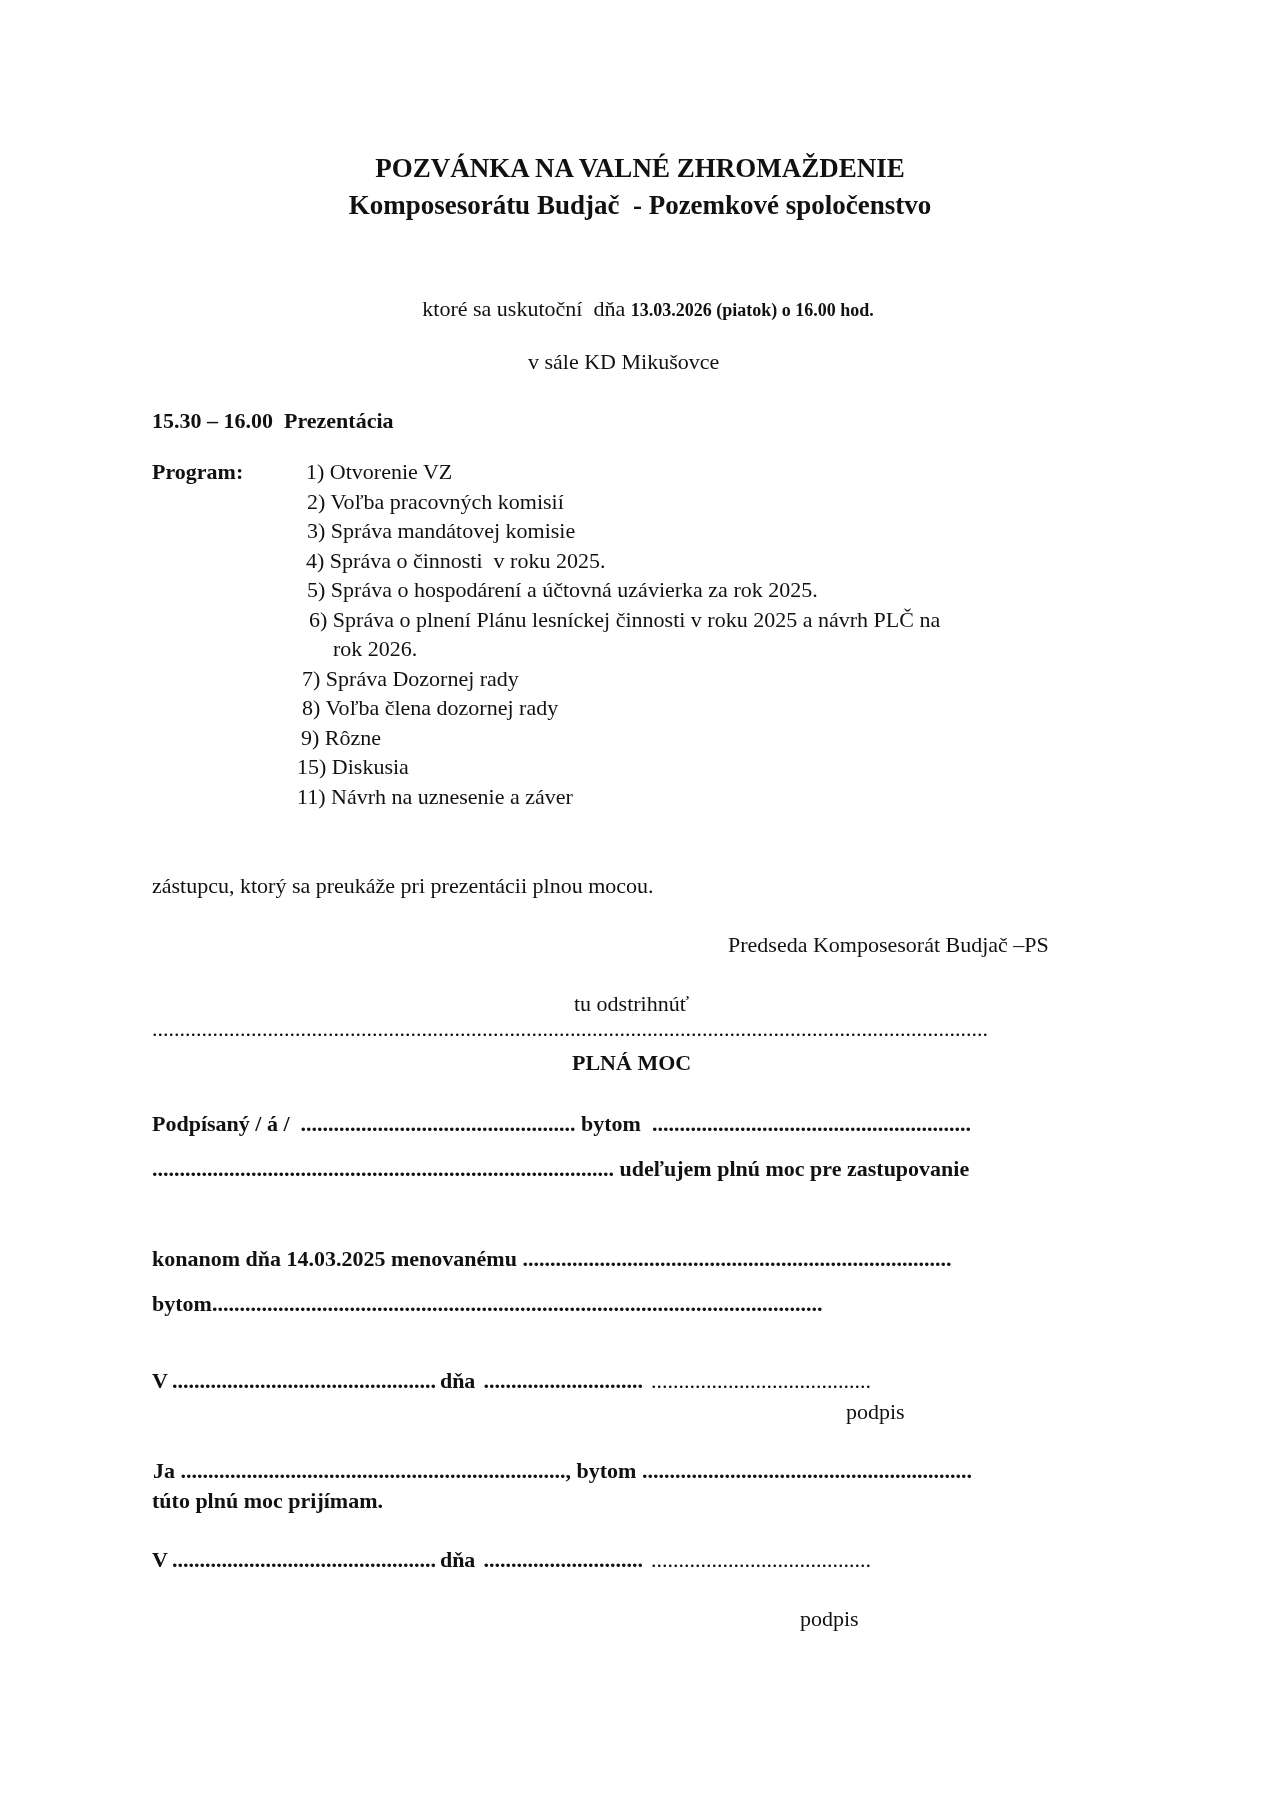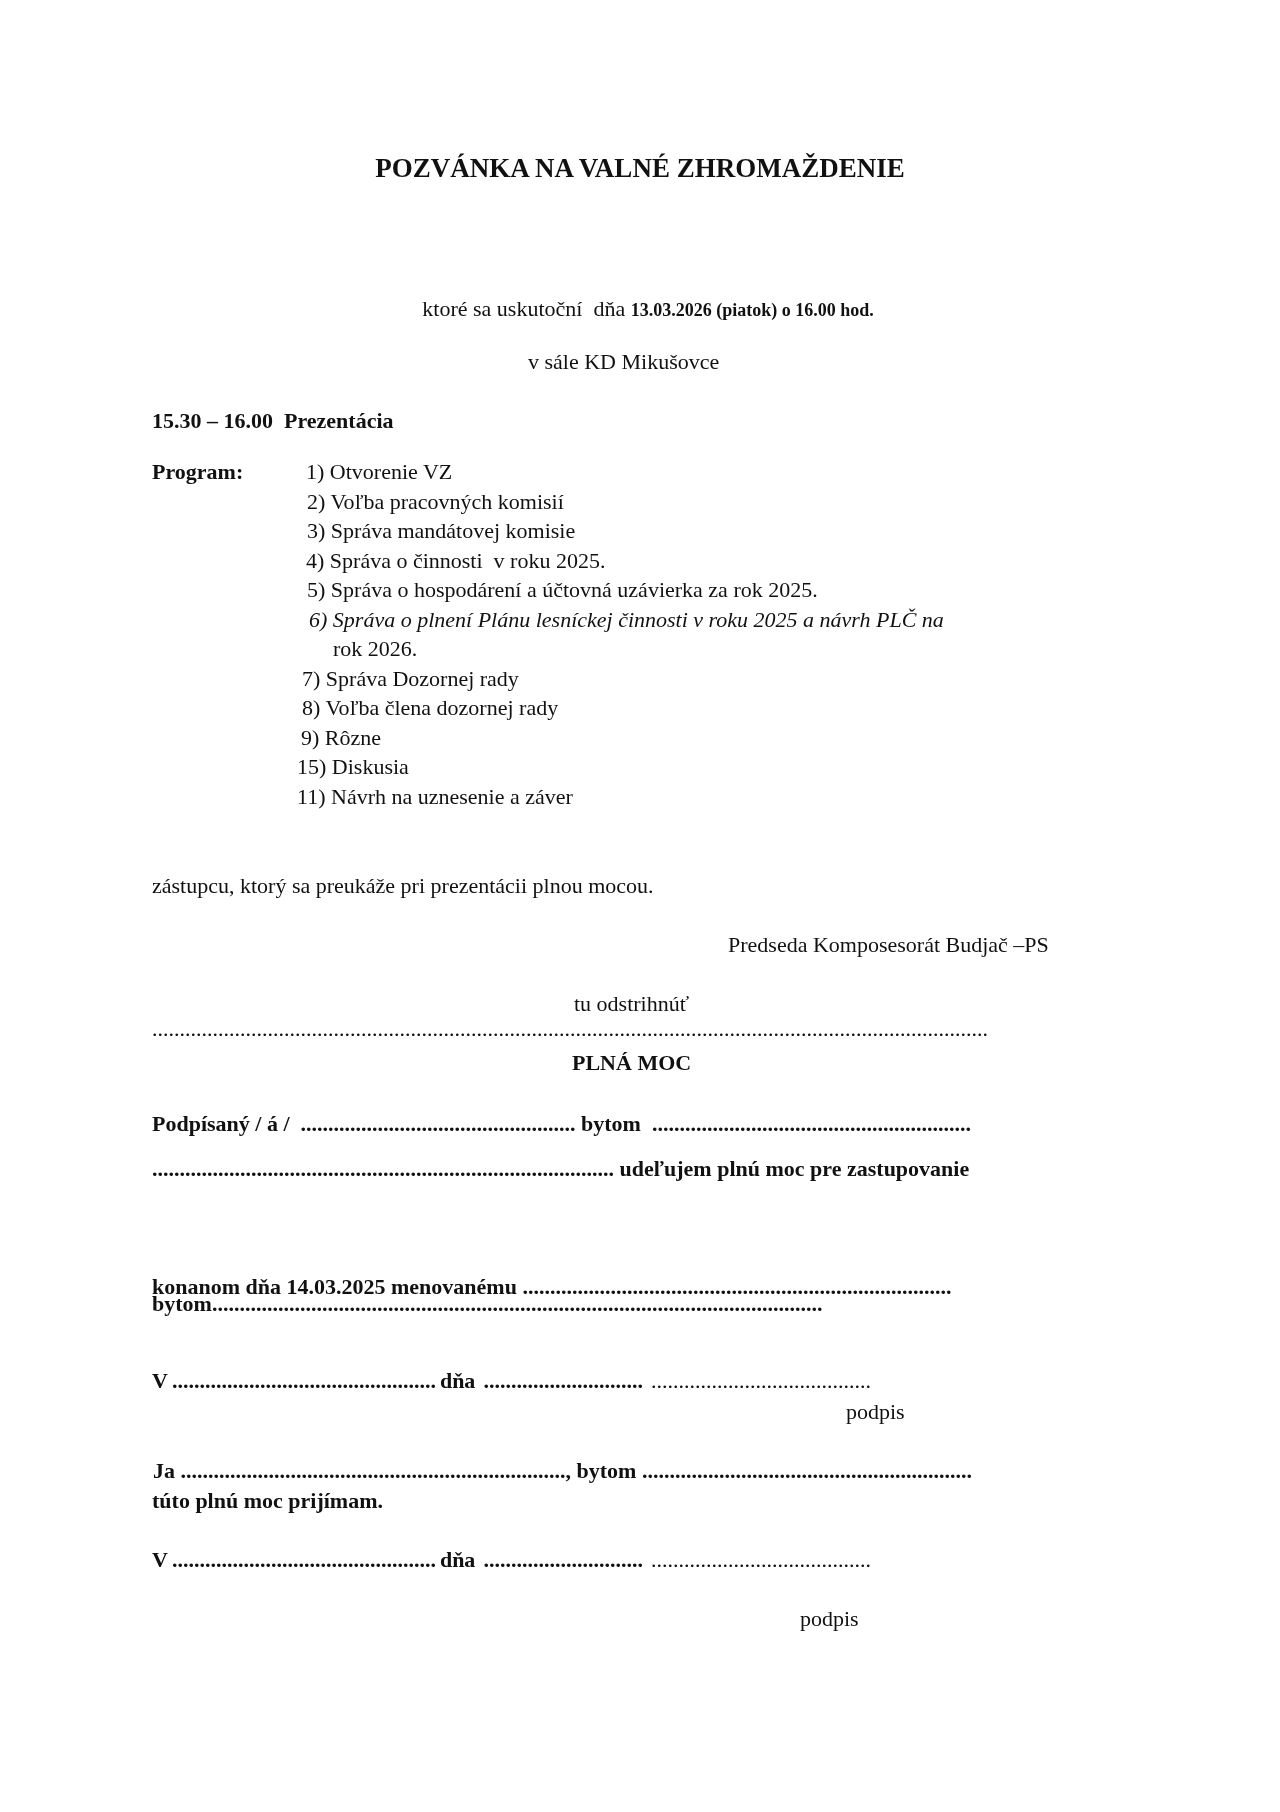--- a/index.html
+++ b/index.html
@@ -16,36 +16,37 @@
     .t3 { font-size: 22px; font-weight: bold; }
     .big { font-size: 18px; font-weight: bold; }
     .dots { letter-spacing: 0px; overflow: hidden; }
   </style>
 </head>
 <body>
 
 <div class="page">
 
   <div class="line c t1" style="top:155px;">POZVÁNKA NA VALNÉ ZHROMAŽDENIE</div>
+  <div class="line c t1" style="top:192px;">Komposesorátu Budjač  - Pozemkové spoločenstvo</div>
 
   <div class="line c" style="top:282px;">
     <span class="t2">ktoré sa uskutoční  dňa </span><span class="big">13.03.2026 (piatok) o 16.00 hod.</span>
   </div>
   <div class="line t2" style="top:351px; left:528px;">v sále KD Mikušovce</div>
 
   <div class="line t3" style="top:410px; left:152px;"><span>15.30 – 16.00</span>  <span>Prezentácia</span></div>
 
   <div class="line t3" style="top:461px; left:152px;">Program:</div>
   <div>
     <div class="line t2" style="top:461px; left:306px;">1) Otvorenie VZ</div>
     <div class="line t2" style="top:491px; left:307px;">2) Voľba pracovných komisií</div>
     <div class="line t2" style="top:520px; left:307px;">3) Správa mandátovej komisie</div>
     <div class="line t2" style="top:550px; left:306px;">4) Správa o činnosti  v roku 2025.</div>
     <div class="line t2" style="top:579px; left:307px;">5) Správa o hospodárení a účtovná uzávierka za rok 2025.</div>
-    <div class="line t2" style="top:609px; left:309px;font-style:italic;">6) Správa o plnení Plánu lesníckej činnosti v roku 2025 a návrh PLČ na</div>
+    <div class="line t2" style="top:609px; left:309px;">6) Správa o plnení Plánu lesníckej činnosti v roku 2025 a návrh PLČ na</div>
     <div class="line t2" style="top:638px; left:333px;">rok 2026.</div>
     <div class="line t2" style="top:668px; left:302px;">7) Správa Dozornej rady</div>
     <div class="line t2" style="top:697px; left:302px;">8) Voľba člena dozornej rady</div>
     <div class="line t2" style="top:727px; left:301px;">9) Rôzne</div>
     <div class="line t2" style="top:756px; left:297px;">15) Diskusia</div>
     <div class="line t2" style="top:786px; left:297px;">11) Návrh na uznesenie a záver</div>
   </div>
 
   <div class="line t2" style="top:875px; left:152px;">zástupcu, ktorý sa preukáže pri prezentácii plnou mocou.</div>
 
@@ -54,21 +55,21 @@
   <div class="line t2" style="top:993px; left:574px;">tu odstrihnúť</div>
   <div class="line t2 dots" style="top:1018px; left:152px; width:920px;">........................................................................................................................................................</div>
 
   <div class="line t3" style="top:1052px; left:572px;">PLNÁ MOC</div>
 
   <div class="line t3" style="top:1113px; left:152px;"><span>Podpísaný / á /</span>  <span>..................................................</span> <span>bytom</span>  <span>..........................................................</span></div>
 
   <div class="line t3" style="top:1158px; left:152px;"><span>....................................................................................</span> <span>udeľujem plnú moc pre zastupovanie</span></div>
 
 
-  <div class="line t3" style="top:1276px; left:152px;"><span>konanom dňa 14.03.2025 menovanému</span> <span>..............................................................................</span></div>
+  <div class="line t3" style="top:1248px; left:152px;"><span>konanom dňa 14.03.2025 menovanému</span> <span>..............................................................................</span></div>
 
   <div class="line t3" style="top:1293px; left:152px;"><span>bytom</span><span>...............................................................................................................</span></div>
 
   <div class="line" style="top:1370px; left:152px;"><span class="t3">V</span> <span class="t3">................................................</span> <span class="t3">dňa</span>  <span class="t3">.............................</span>  <span class="t2">........................................</span></div>
   <div class="line t2" style="top:1401px; left:846px;">podpis</div>
 
   <div class="line t3" style="top:1460px; left:153px;"><span>Ja</span> <span>......................................................................</span><span>, bytom</span> <span>............................................................</span></div>
   <div class="line t3" style="top:1490px; left:152px;">túto plnú moc prijímam.</div>
 
   <div class="line" style="top:1549px; left:152px;"><span class="t3">V</span> <span class="t3">................................................</span> <span class="t3">dňa</span>  <span class="t3">.............................</span>  <span class="t2">........................................</span></div>

